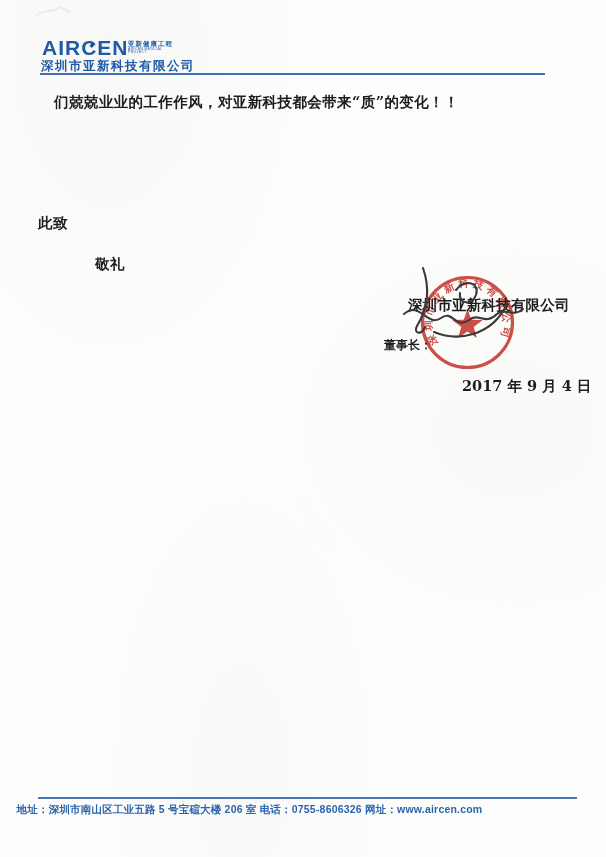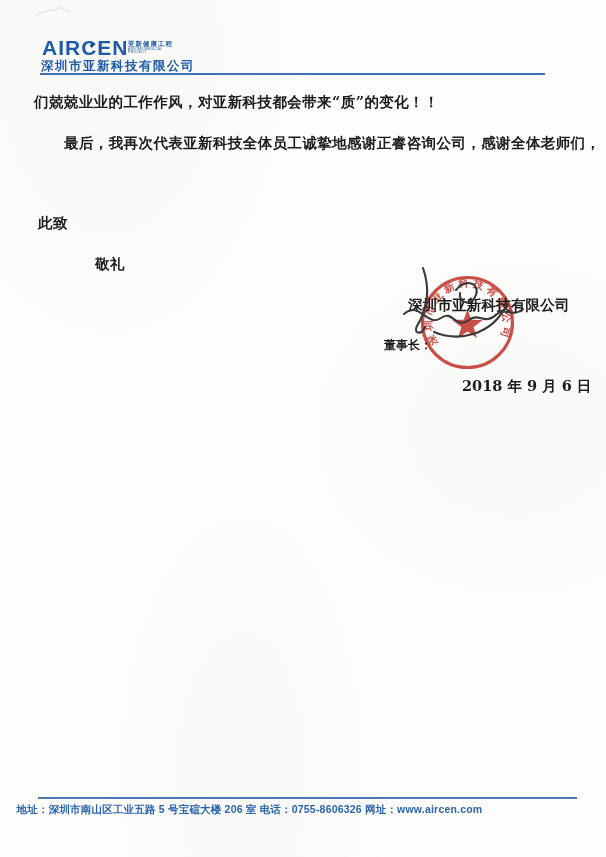--- a/index.html
+++ b/index.html
@@ -44,21 +44,21 @@
   }
   .scan-artifact{
     position:absolute;left:34px;top:4px;width:38px;height:14px;opacity:.10;
   }
   
   .bline{
     position:absolute;
     font-size:14.5px;font-weight:600;color:#1d1d1d;
     letter-spacing:0.4px;white-space:nowrap;line-height:1;
   }
-  .l1{left:34px;top:95px;}
+  .l1{left:54px;top:95px;}
   .l2{left:64px;top:136px;}
   .l3{left:38px;top:176px;}
   .l4{left:38px;top:216px;}
   .l5{left:95px;top:257px;font-family:Liberation Serif, serif;}
   
   .sig-company{position:absolute;left:408px;top:296px;font-size:14.5px;font-weight:600;color:#1d1d1d;white-space:nowrap;letter-spacing:0.2px;}
   .sig-role{position:absolute;left:384px;top:337px;font-size:12px;font-weight:600;color:#1d1d1d;white-space:nowrap;}
   .sig-date{position:absolute;left:462px;top:377px;font-size:14.5px;font-weight:600;color:#1d1d1d;white-space:nowrap;}
   .seal{position:absolute;left:415px;top:270px;width:105px;height:105px;opacity:.88;mix-blend-mode:multiply;}
   .handwriting{position:absolute;left:396px;top:262px;width:135px;height:80px;}
@@ -84,21 +84,20 @@
   <div class="logo-word">AIRCEN</div>
   <div class="logo-star">✦</div>
   <div class="logo-tag">
     <span class="cn">亚新健康工程</span>
     <span class="en">AIRCEN MEDICAL PROJECT</span>
   </div>
   <div class="lh-company">深圳市亚新科技有限公司</div>
   <div class="lh-rule"></div>
 
   <div class="bline l1">们兢兢业业的工作作风，对亚新科技都会带来“质”的变化！！</div>
-  <div class="bline l2">最后，我再次代表亚新科技全体员工诚挚地感谢正睿咨询公司，感谢全体老师们，</div>
   <div class="bline l4">此致</div>
   <div class="bline l5">敬礼</div>
 
   <svg class="seal" viewBox="0 0 105 105">
     <circle cx="52.5" cy="52.5" r="45" fill="none" stroke="#c5372e" stroke-width="3.2"></circle>
     <polygon points="52.5,39 56.3,49.7 67.7,50.1 58.7,57 61.9,67.9 52.5,61.5 43.1,67.9 46.3,57 37.3,50.1 48.7,49.7" fill="#c5372e"></polygon>
     <defs>
       <path id="sealArc" d="M 23,73.1 A 36,36 0 1 1 82,73.1" fill="none"></path>
     </defs>
     <text font-size="10.5" fill="#c5372e" letter-spacing="3" font-family="DejaVu Serif, Liberation Serif, serif" font-weight="700">
@@ -109,18 +108,18 @@
   <div class="sig-company">深圳市亚新科技有限公司</div>
   <div class="sig-role">董事长：</div>
   <svg class="handwriting" viewBox="0 0 135 80">
     <g fill="none" stroke="#3a3a3a" stroke-width="2.1" stroke-linecap="round">
       <path d="M 27,6 C 34,26 32,46 21,64 C 17,71 25,74 29,65"></path>
       <path d="M 60,28 C 70,16 84,21 80,33 C 76,44 62,42 64,31"></path>
       <path d="M 8,52 C 24,38 31,66 45,56 C 57,47 59,68 73,58 C 83,50 89,64 101,52 C 109,45 117,56 127,47"></path>
       <path d="M 38,70 C 62,80 96,74 111,42"></path>
     </g>
   </svg>
-  <div class="sig-date">2018 年 9 月 6 日</div>
+  <div class="sig-date">2017 年 9 月 4 日</div>
 
   <div class="ft-rule"></div>
   <div class="ft-text">地址：深圳市南山区工业五路 5 号宝碹大楼 206 室 电话：0755-8606326   网址：www.aircen.com</div>
 
 </div>
 
 </body></html>

